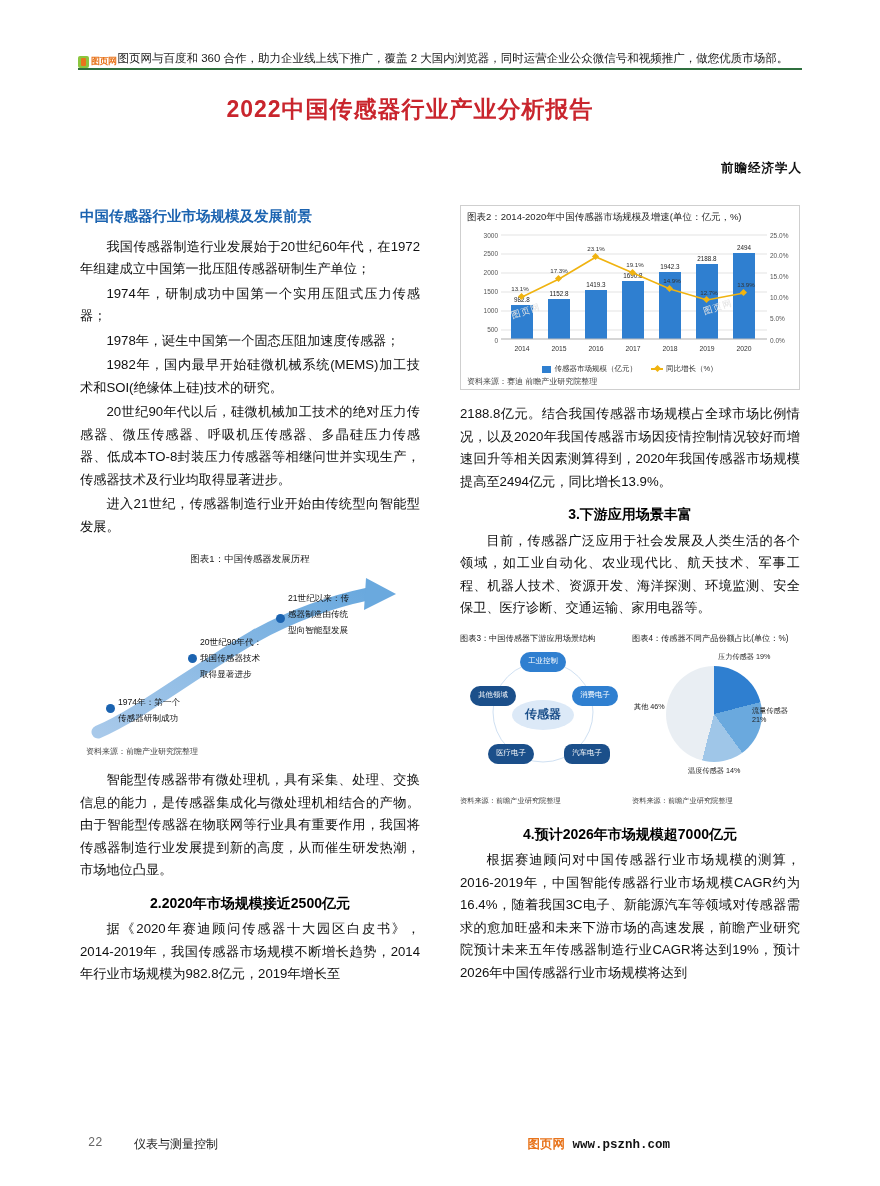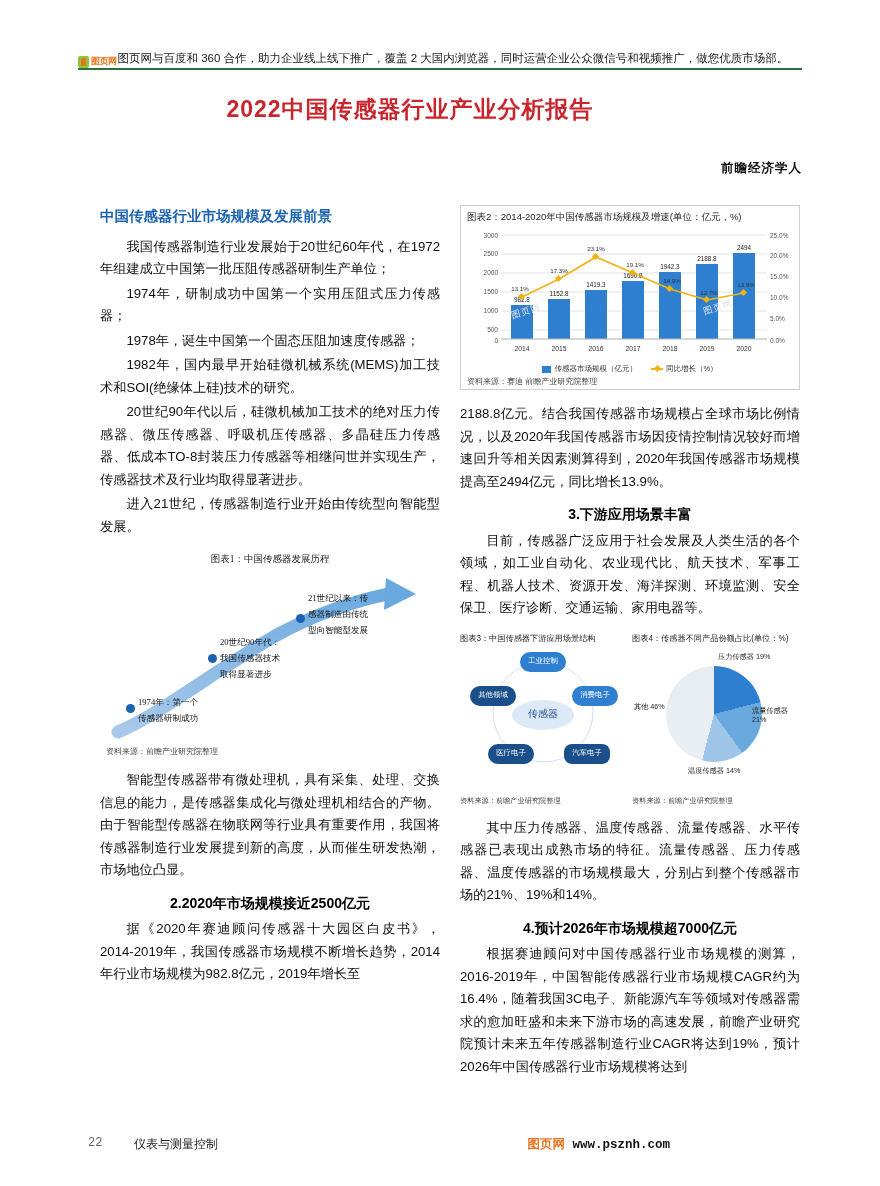--- a/index.html
+++ b/index.html
@@ -49,21 +49,21 @@
     position:absolute;right:78px;top:160px;
     font-size:12.5px;color:#111;font-family:"Liberation Serif","DejaVu Serif",serif;
     font-weight:bold;letter-spacing:1px;
   }
   
   .col{
     position:absolute;top:205px;width:340px;
     font-size:13.2px;line-height:22.5px;color:#101010;
     font-family:"Liberation Sans","DejaVu Sans",sans-serif;
   }
-  .col-left{left:80px;margin-left:20px;}
+  .col-left{left:80px;}
   .col-right{left:460px;}
   .sec-head{
     color:#1b63b0;font-weight:bold;font-size:14.5px;margin-bottom:8px;
   }
   .h3{
     font-weight:bold;font-size:14px;color:#000;margin:10px 0 4px;text-align:center;
   }
   p.body{
     margin:0 0 2px;text-indent:2em;text-align:justify;
   }
@@ -84,21 +84,21 @@
   }
   .legend{
     display:flex;justify-content:center;gap:14px;font-size:7.5px;color:#333;margin-top:2px;
   }
   .lg-item{display:flex;align-items:center;gap:3px;}
   .lg-bar{width:9px;height:7px;background:#2f7fd0;display:inline-block;}
   .lg-line{width:12px;height:2px;background:#f0b310;display:inline-block;position:relative;}
   .lg-line:after{content:"";position:absolute;left:4px;top:-2px;width:5px;height:5px;background:#f0b310;transform:rotate(45deg);}
   
   .fig1{
-    position:relative;margin:10px 0 6px;width:340px;height:215px;font-family:Liberation Serif, serif;
+    position:relative;margin:10px 0 6px;width:340px;height:215px;
   }
   .fig1-cap{font-size:9.5px;color:#222;text-align:center;margin-bottom:2px;}
   .fig1-src{font-size:8px;color:#444;position:absolute;left:6px;bottom:0;}
   .tl-node{
     position:absolute;width:9px;height:9px;border-radius:50%;background:#1b63b0;
   }
   .tl-label{
     position:absolute;font-size:8.6px;line-height:16px;color:#111;width:66px;
   }
   
@@ -106,21 +106,21 @@
     position:relative;width:340px;height:185px;margin:8px 0 4px;
     display:flex;
   }
   .fig3,.fig4{position:relative;width:168px;height:185px;}
   .fig3{margin-right:4px;}
   .f-cap{font-size:8.2px;color:#222;margin-bottom:2px;}
   .f-src{font-size:7.2px;color:#444;position:absolute;left:0;bottom:0;}
   .hub{
     position:absolute;left:52px;top:66px;width:62px;height:36px;border-radius:50%;
     background:#dce9f7;display:flex;align-items:center;justify-content:center;
-    font-size:10px;color:#1b4f8a;font-weight:normal;
+    font-size:12px;color:#1b4f8a;font-weight:bold;
   }
   .spoke{
     position:absolute;width:46px;height:20px;border-radius:10px;background:#2f7fd0;
     color:#fff;font-size:7.4px;display:flex;align-items:center;justify-content:center;
   }
   .spoke.dark{background:#1b4f8a;}
   
   .pie{
     position:absolute;left:34px;top:38px;width:96px;height:96px;border-radius:50%;
     background:conic-gradient(#2f7fd0 0deg 75.6deg,#6aa9de 75.6deg 144deg,#9fc6e8 144deg 194.4deg,#e9eef3 194.4deg 360deg);
@@ -312,21 +312,20 @@
         <div class="f-cap">图表4：传感器不同产品份额占比(单位：%)</div>
         <div class="pie"></div>
         <div class="pie-lbl" style="left:86px;top:24px;">压力传感器 19%</div>
         <div class="pie-lbl" style="left:120px;top:78px;">流量传感器 21%</div>
         <div class="pie-lbl" style="left:56px;top:138px;">温度传感器 14%</div>
         <div class="pie-lbl" style="left:2px;top:74px;">其他 46%</div>
         <div class="f-src">资料来源：前瞻产业研究院整理</div>
       </div>
     </div>
 
-    <p class="body">其中压力传感器、温度传感器、流量传感器、水平传感器已表现出成熟市场的特征。流量传感器、压力传感器、温度传感器的市场规模最大，分别占到整个传感器市场的21%、19%和14%。</p>
     <div class="h3">4.预计2026年市场规模超7000亿元</div>
     <p class="body">根据赛迪顾问对中国传感器行业市场规模的测算，2016-2019年，中国智能传感器行业市场规模CAGR约为16.4%，随着我国3C电子、新能源汽车等领域对传感器需求的愈加旺盛和未来下游市场的高速发展，前瞻产业研究院预计未来五年传感器制造行业CAGR将达到19%，预计2026年中国传感器行业市场规模将达到</p>
   </div>
 
   <div class="footer">
     <span class="pg-num">22</span>
     <span class="pg-sec">仪表与测量控制</span>
     <span class="pg-right">
       <span class="orange">图页网</span>
       <span>www.psznh.com</span>

